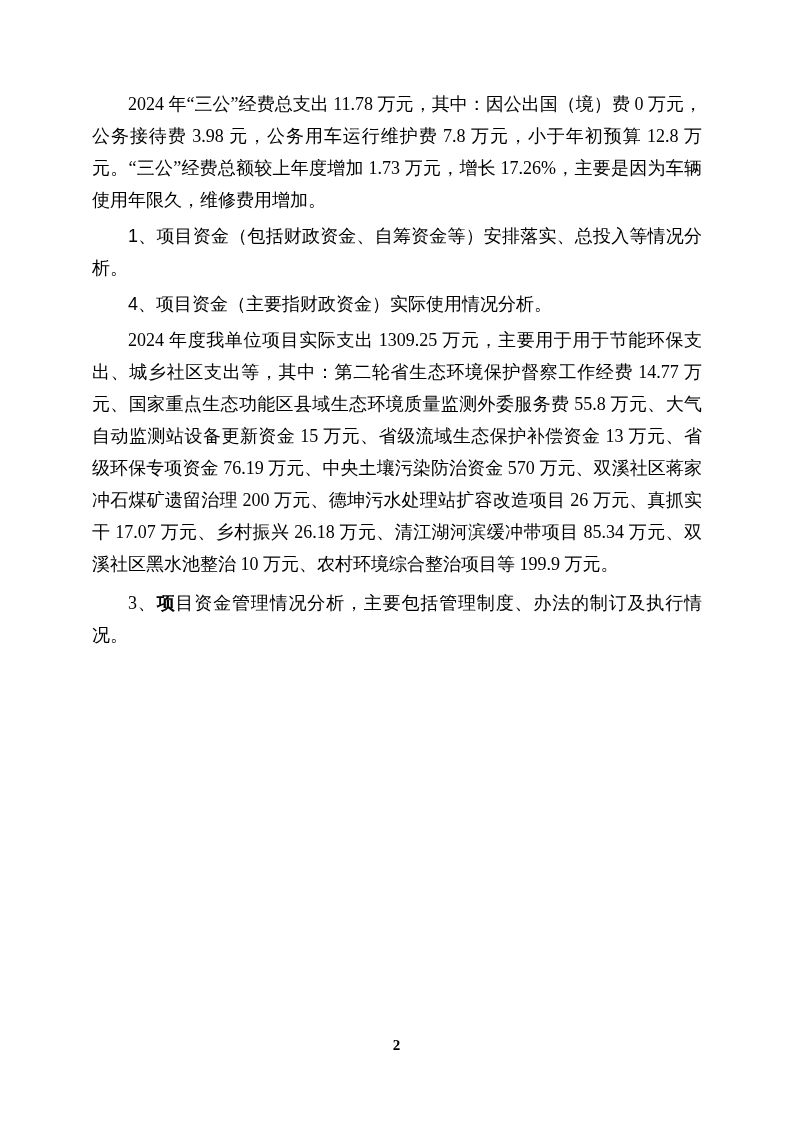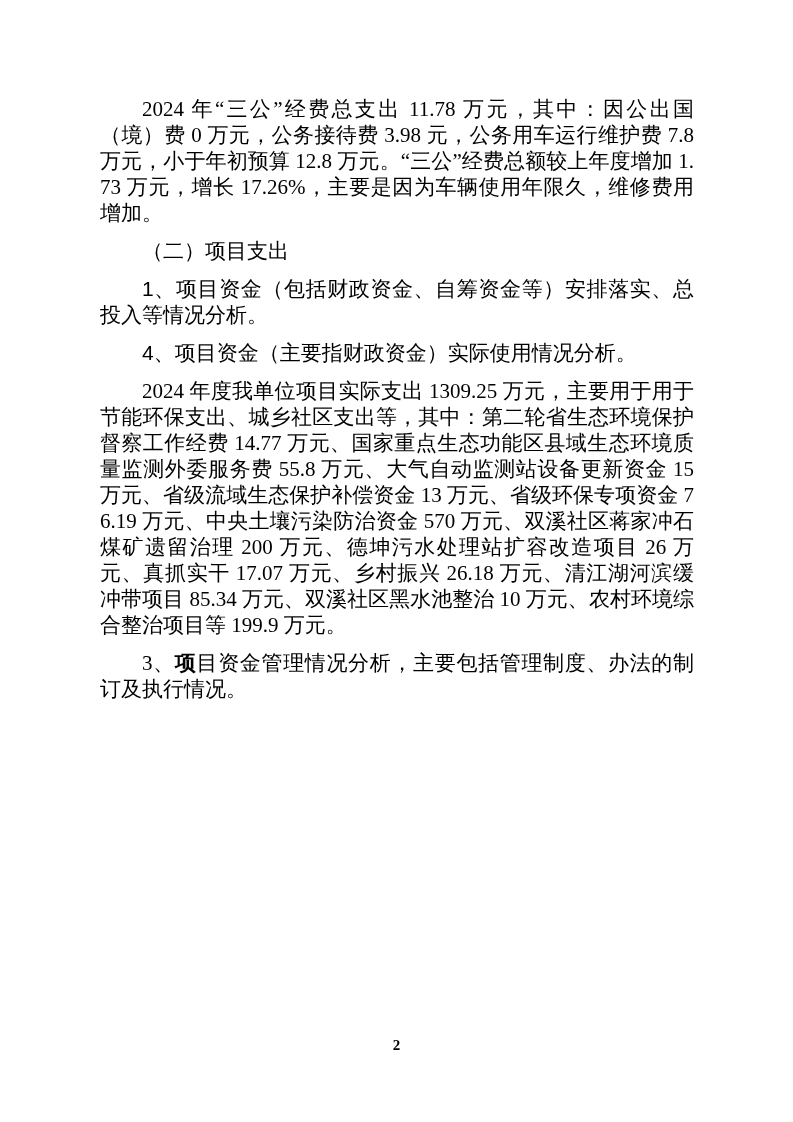--- a/index.html
+++ b/index.html
@@ -18,24 +18,24 @@
   }
   .content {
     position: absolute;
     top: 84px;
     left: 88px;
     width: 618px;
   }
   .content p,
   .content h3,
   .content h4 {
-    margin: 12px;
+    margin: 4px;
     padding: 0;
-    font-size: 21px;
-    line-height: 26px;
+    font-size: 18px;
+    line-height: 32px;
     text-align: justify;
     text-indent: 2em;
     font-weight: normal;
     word-break: break-all;
   }
   .body-para {
     font-family: "Liberation Serif", "DejaVu Serif", serif;
   }
   .heading {
     font-family: "Liberation Sans", "DejaVu Sans", sans-serif;
@@ -61,21 +61,20 @@
   }
 </style>
 </head>
 <body>
 
 <div class="page">
   <div class="content">
 
     <p class="body-para">2024 年“三公”经费总支出 11.78 万元，其中：因公出国（境）费 0 万元，公务接待费 3.98 元，公务用车运行维护费 7.8 万元，小于年初预算 12.8 万元。“三公”经费总额较上年度增加 1.73 万元，增长 17.26%，主要是因为车辆使用年限久，维修费用增加。</p>
 
-    <h3 class="heading">（二）项目支出</h3>
 
     <h4 class="heading">1、项目资金（包括财政资金、自筹资金等）安排落实、总投入等情况分析。</h4>
 
 
     <h4 class="heading">4、项目资金（主要指财政资金）实际使用情况分析。</h4>
 
     <p class="body-para">2024 年度我单位项目实际支出 1309.25 万元，主要用于用于节能环保支出、城乡社区支出等，其中：第二轮省生态环境保护督察工作经费 14.77 万元、国家重点生态功能区县域生态环境质量监测外委服务费 55.8 万元、大气自动监测站设备更新资金 15 万元、省级流域生态保护补偿资金 13 万元、省级环保专项资金 76.19 万元、中央土壤污染防治资金 570 万元、双溪社区蒋家冲石煤矿遗留治理 200 万元、德坤污水处理站扩容改造项目 26 万元、真抓实干 17.07 万元、乡村振兴 26.18 万元、清江湖河滨缓冲带项目 85.34 万元、双溪社区黑水池整治 10 万元、农村环境综合整治项目等 199.9 万元。</p>
 
     <p class="body-para para-item3"><span>3、</span><span class="emph-hei">项</span><span>目资金管理情况分析，主要包括管理制度、办法的制订及执行情况。</span></p>
 

